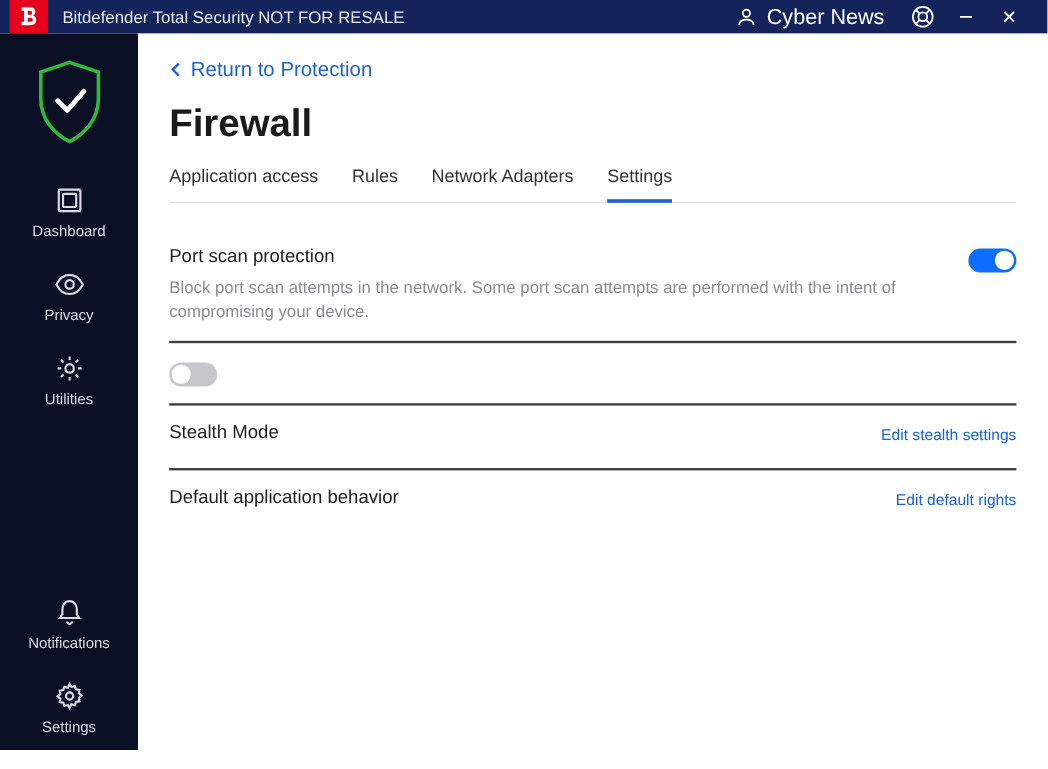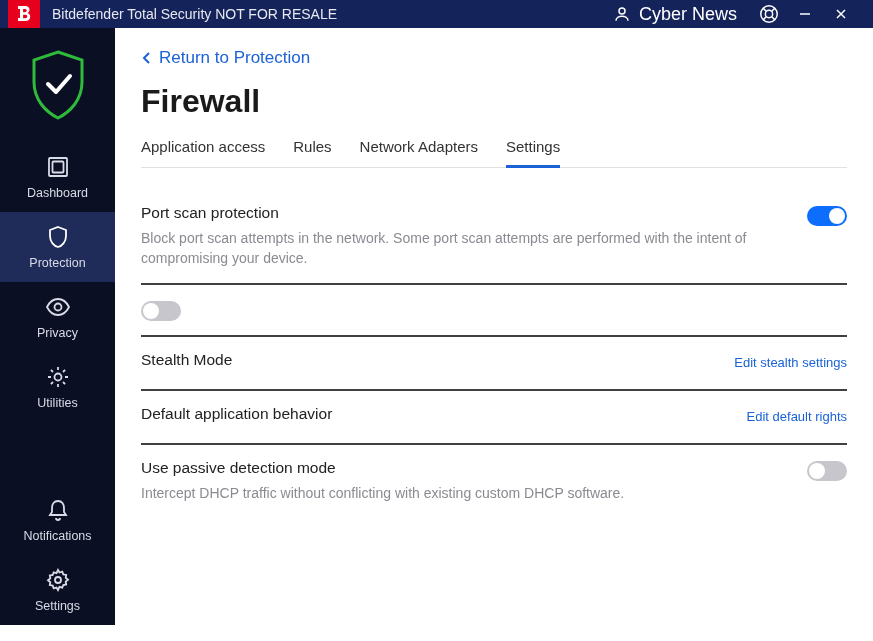--- a/index.html
+++ b/index.html
@@ -102,28 +102,20 @@
     <div class="navitem">
       <div class="iconwrap">
         <svg width="24" height="24" viewBox="0 0 24 24" fill="none" stroke="#d9dbe6" stroke-width="1.8">
           <rect x="3" y="3" width="18" height="18" rx="1"></rect>
             <rect x="6.5" y="6.5" width="11" height="11" rx="1"></rect>
         </svg>
       </div>
       <span>Dashboard</span>
     </div>
 
-    <div class="navitem selected">
-      <div class="iconwrap">
-        <svg width="22" height="24" viewBox="0 0 22 24" fill="none" stroke="#fff" stroke-width="1.8">
-          <path d="M11 2 L19 5 V11 C19 17 15 21 11 22 C7 21 3 17 3 11 V5 Z"></path>
-        </svg>
-      </div>
-      <span>Protection</span>
-    </div>
 
     <div class="navitem">
       <div class="iconwrap">
         <svg width="26" height="18" viewBox="0 0 26 18" fill="none" stroke="#d9dbe6" stroke-width="1.8">
           <path d="M2 9 C5 3 9 1 13 1 S21 3 24 9 C21 15 17 17 13 17 S5 15 2 9 Z"></path>
             <circle cx="13" cy="9" r="3.5"></circle>
         </svg>
       </div>
       <span>Privacy</span>
     </div>
@@ -211,27 +203,16 @@
 
       <div class="setting">
         <div class="text">
           <div class="sname">Default application behavior</div>
         </div>
         <div class="action">
           <span class="linkaction">Edit default rights</span>
         </div>
       </div>
 
-      <div class="setting">
-        <div class="text">
-          <div class="sname">Use passive detection mode</div>
-          <div class="sdesc">Intercept DHCP traffic without conflicting with existing custom DHCP software.</div>
-        </div>
-        <div class="action">
-          <div class="toggle off">
-              <div class="knob"></div>
-            </div>
-        </div>
-      </div>
 
     </div>
   </div>
 </div>
 
 </body></html>

